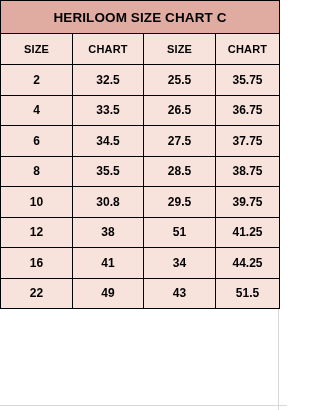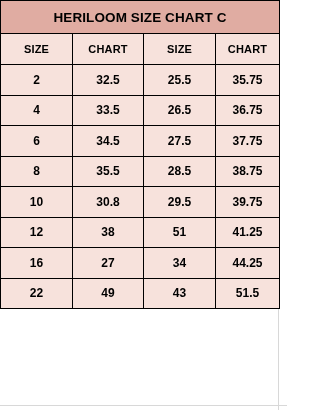--- a/index.html
+++ b/index.html
@@ -123,21 +123,21 @@
         <td>39.75</td>
       </tr>
       <tr class="data-row">
         <td>12</td>
         <td>38</td>
         <td>51</td>
         <td>41.25</td>
       </tr>
       <tr class="data-row">
         <td>16</td>
-        <td>27</td>
+        <td>41</td>
         <td>34</td>
         <td>44.25</td>
       </tr>
       <tr class="data-row">
         <td>22</td>
         <td>49</td>
         <td>43</td>
         <td>51.5</td>
       </tr>
     </tbody>

